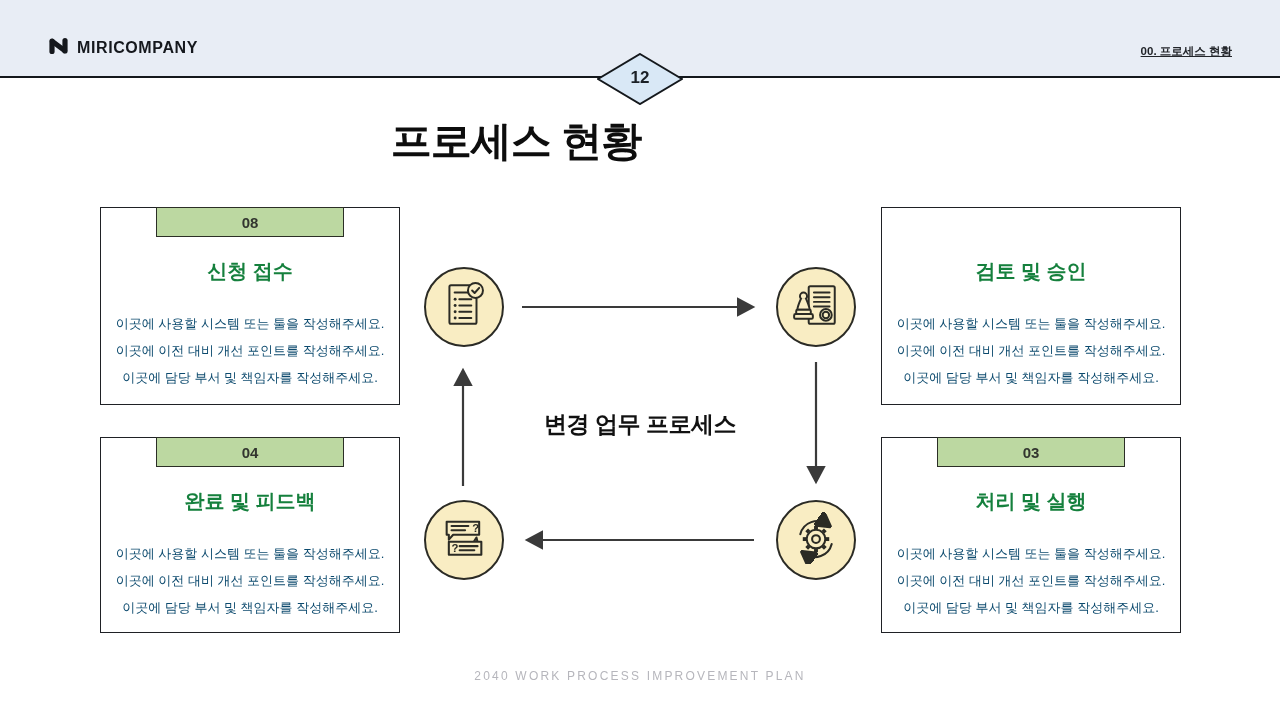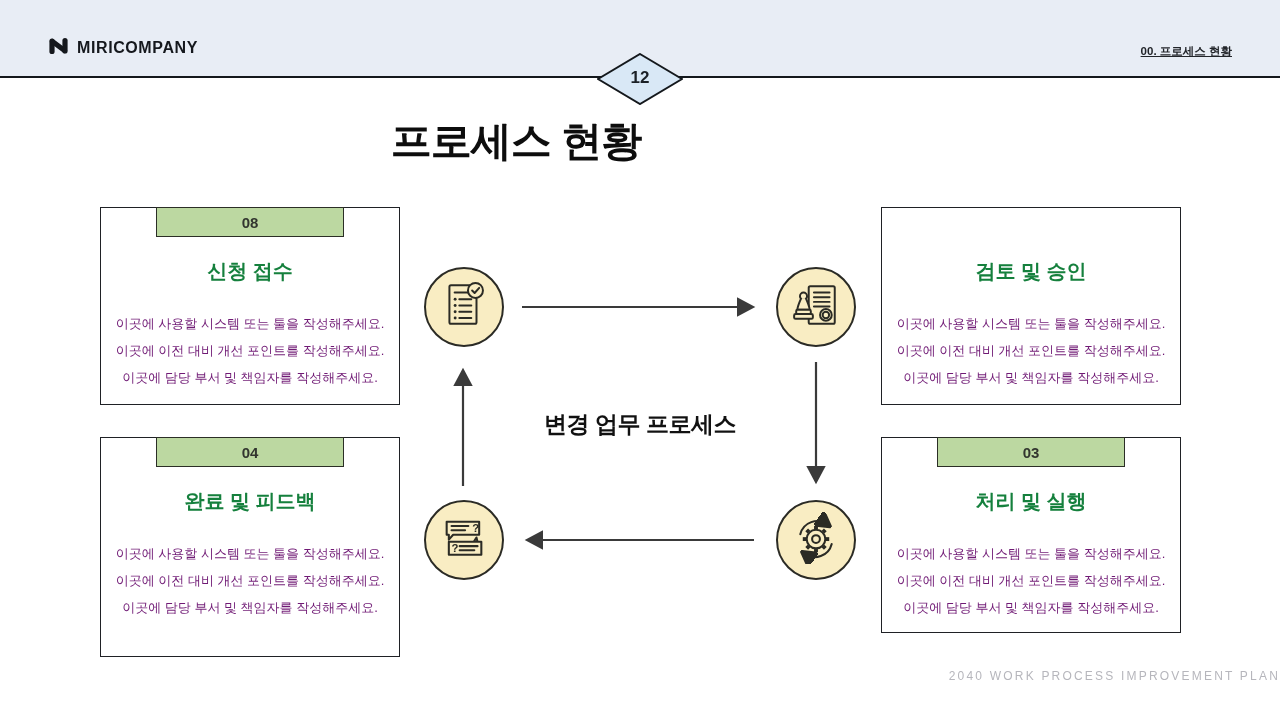--- a/index.html
+++ b/index.html
@@ -28,48 +28,48 @@
     font-size:41px; font-weight:800; letter-spacing:-1px; color:#0d0d0d;
   }
   
   .step-box {
     position:absolute; width:300px; height:198px; background:#ffffff;
     border:1.6px solid #1f2125; display:flex; flex-direction:column; align-items:center;
   }
   .box-01 { left:100px; top:207px; }
   .box-02 { left:881px; top:207px; }
   .box-03 { left:881px; top:437px; height:196px; }
-  .box-04 { left:100px; top:437px; height:220px; }
+  .box-04 { left:100px; top:437px; height:196px; }
   .step-tab {
     position:absolute; top:-1px; left:50%; transform:translateX(-50%);
     width:188px; height:30px; background:#bcd8a1; border:1.6px solid #2b2e26;
     display:flex; align-items:center; justify-content:center;
     font-size:15px; font-weight:700; color:#32352f;
   }
   .step-title { margin-top:50px; font-size:20px; font-weight:700; color:#15803d; }
   .step-lines { margin-top:25px; text-align:center; }
-  .step-line { font-size:13px; line-height:27px; color:#701a75;text-align:center; }
+  .step-line { font-size:13px; line-height:27px; color:#0c4a6e;text-align:center; }
   
   .cycle-circle {
     position:absolute; width:80px; height:80px; border-radius:50%;
     background:#f9edc3; border:2px solid #2b2b25;
     display:flex; align-items:center; justify-content:center;
   }
   .circ-tl { left:424px; top:267px; }
   .circ-tr { left:776px; top:267px; }
   .circ-br { left:776px; top:500px; }
   .circ-bl { left:424px; top:500px; }
   .arrow-layer { position:absolute; left:0; top:0; width:1280px; height:720px; pointer-events:none; }
   .center-label {
     position:absolute; top:409px; left:50%; transform:translateX(-50%);
     font-size:23px; font-weight:800; color:#111; white-space:nowrap; letter-spacing:-0.5px;
   }
   
   .footer {
-    position:absolute; top:669px; left:0; width:1280px; text-align:right;
+    position:absolute; top:669px; left:0; width:1280px; text-align:center;
     font-size:12px; letter-spacing:2.2px; color:#b6b6bc; font-weight:400;
   }
 </style>
 </head>
 <body>
 
 <div class="slide">
 
   <div class="header">
     <div class="logo-wrap">

